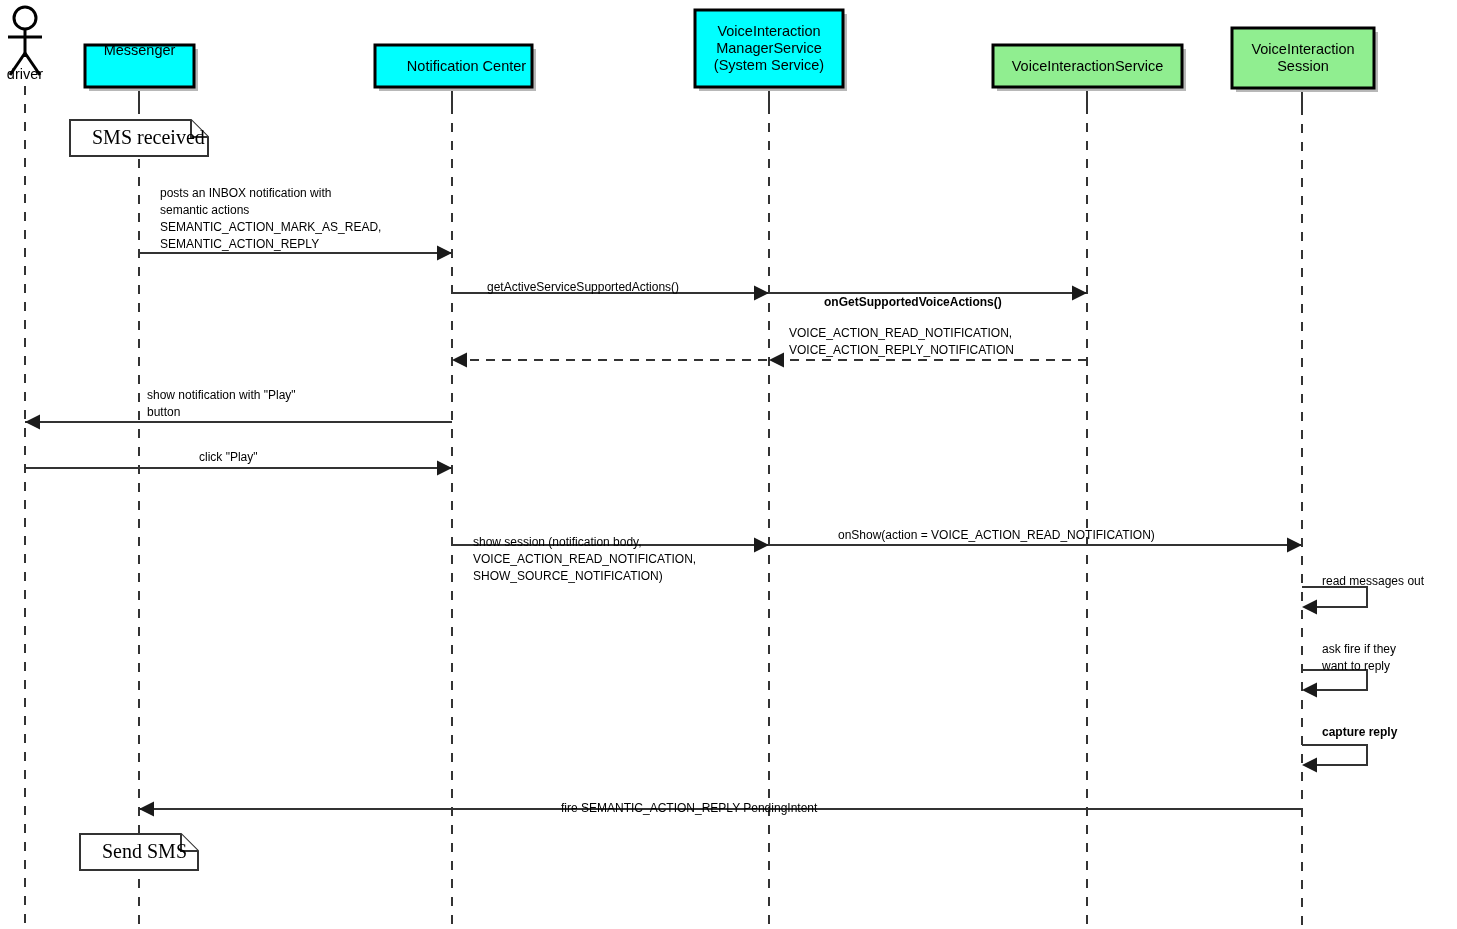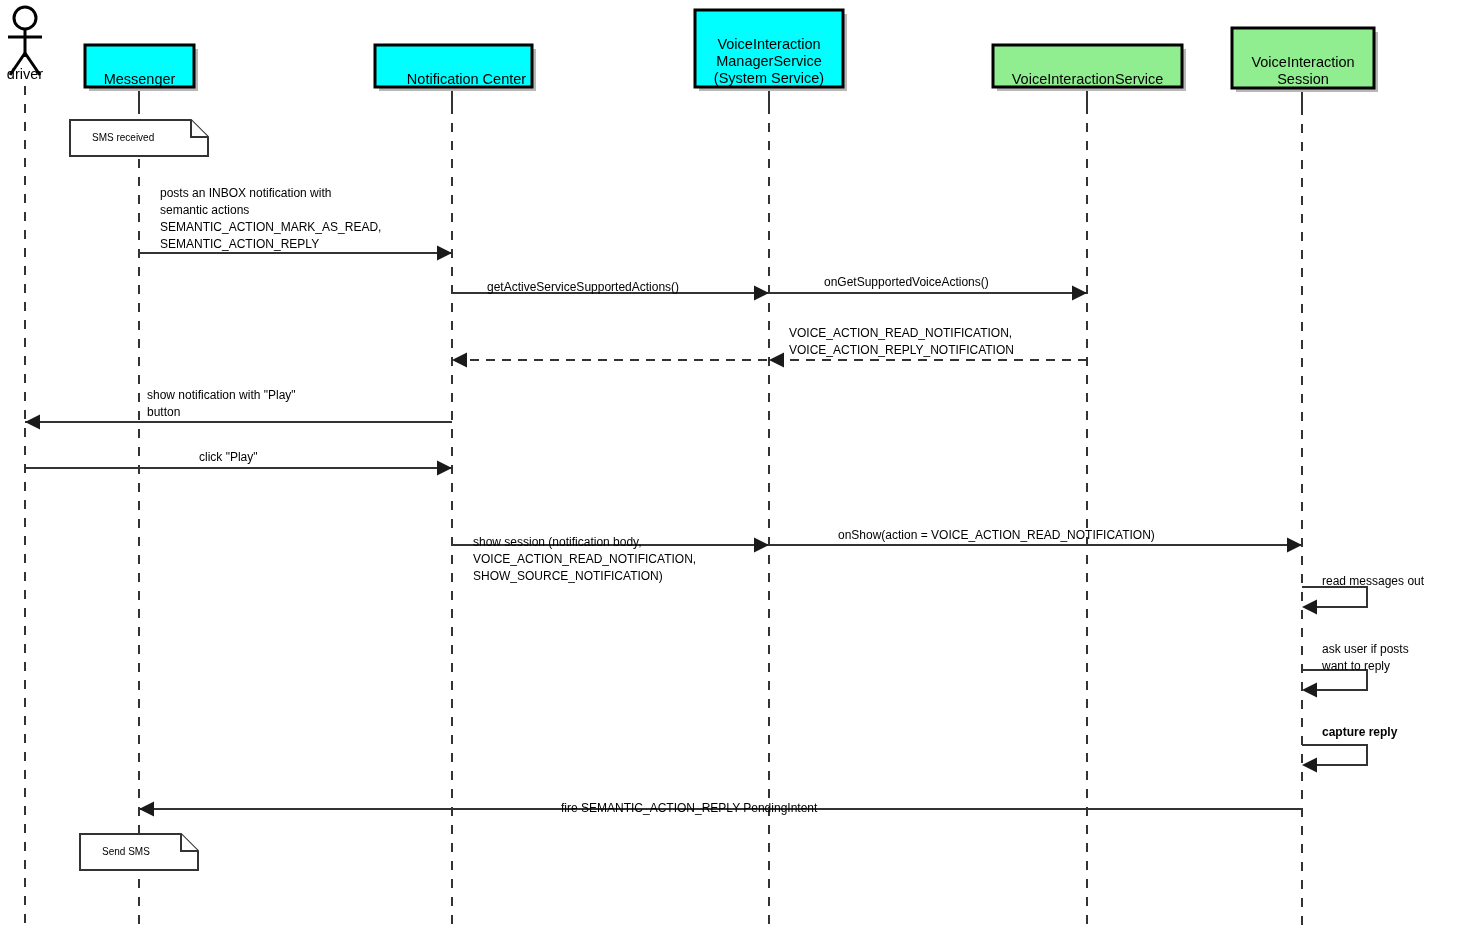--- a/index.html
+++ b/index.html
@@ -92,24 +92,24 @@
     line-height: 17px;
     width: 100%;
   }
   .part-label-wrap {
     position: absolute;
     display: flex;
     align-items: center;
     justify-content: center;
     text-align: center;
     pointer-events: none;
-    margin-top: 13px;
   }
   .lbl-note {
-    font-size: 10px;
+    font-size: 20px;
+    font-family: Liberation Serif, serif;
   }
   .lbl-msg {
     font-size: 12px;
   }
 </style>
 </head>
 <body>
 
 <div id="diagram-root">
   <svg id="seq-svg" viewBox="0 0 1457 929" xmlns="http://www.w3.org/2000/svg">
@@ -176,21 +176,21 @@
         <rect x="699" y="14" width="148" height="77" class="part-box-shadow"></rect>
         <rect x="695" y="10" width="148" height="77" fill="#00FFFF" class="part-box"></rect>
         <rect x="997" y="49" width="189" height="42" class="part-box-shadow"></rect>
         <rect x="993" y="45" width="189" height="42" fill="#90EE90" class="part-box"></rect>
         <rect x="1236" y="32" width="142" height="60" class="part-box-shadow"></rect>
         <rect x="1232" y="28" width="142" height="60" fill="#90EE90" class="part-box"></rect>
       </g>
   </svg>
   <div id="overlay-labels">
       <div class="lbl lbl-actor" style="left: -15px; top: 66px; width: 80px; text-align: center;">driver</div>
-      <div class="part-label-wrap" style="left: 85px; top: 45px; width: 109px; height: 42px; align-items: center;">
+      <div class="part-label-wrap" style="left: 85px; top: 29px; width: 109px; height: 42px; align-items: center;">
         <div class="lbl-part" style="white-space: pre;">Messenger</div>
       </div>
       <div class="part-label-wrap" style="left: 375px; top: 45px; width: 183px; height: 42px;">
         <div class="lbl-part" style="white-space: pre;">Notification Center</div>
       </div>
       <div class="part-label-wrap" style="left: 695px; top: 10px; width: 148px; height: 77px;">
         <div class="lbl-part" style="white-space: pre;">VoiceInteraction
 ManagerService
 (System Service)</div>
       </div>
@@ -201,29 +201,29 @@
         <div class="lbl-part" style="white-space: pre;">VoiceInteraction
 Session</div>
       </div>
       <div class="lbl lbl-note" style="left: 92px; top: 129px;">SMS received</div>
       <div class="lbl lbl-note" style="left: 102px; top: 843px; text-align: right;">Send SMS</div>
       <div class="lbl lbl-msg" style="left: 160px; top: 185px;">posts an INBOX notification with
 semantic actions
 SEMANTIC_ACTION_MARK_AS_READ,
 SEMANTIC_ACTION_REPLY</div>
       <div class="lbl lbl-msg" style="left: 487px; top: 279px;">getActiveServiceSupportedActions()</div>
-      <div class="lbl lbl-msg" style="left: 824px; top: 274px;">onGetSupportedVoiceActions()</div>
+      <div class="lbl lbl-msg" style="left: 824px; top: 294px; font-weight: bold;">onGetSupportedVoiceActions()</div>
       <div class="lbl lbl-msg" style="left: 789px; top: 325px;">VOICE_ACTION_READ_NOTIFICATION,
 VOICE_ACTION_REPLY_NOTIFICATION</div>
       <div class="lbl lbl-msg" style="left: 147px; top: 387px;">show notification with "Play"
 button</div>
       <div class="lbl lbl-msg" style="left: 199px; top: 449px;">click "Play"</div>
       <div class="lbl lbl-msg" style="left: 473px; top: 496px; margin-top: 38px;">show session (notification body,
 VOICE_ACTION_READ_NOTIFICATION,
 SHOW_SOURCE_NOTIFICATION)</div>
       <div class="lbl lbl-msg" style="left: 838px; top: 527px;">onShow(action = VOICE_ACTION_READ_NOTIFICATION)</div>
       <div class="lbl lbl-msg" style="left: 561px; top: 791px; margin-top: 9px;">fire SEMANTIC_ACTION_REPLY PendingIntent</div>
       <div class="lbl lbl-msg" style="left: 1322px; top: 573px;">read messages out</div>
-      <div class="lbl lbl-msg" style="left: 1322px; top: 641px;">ask user if posts
+      <div class="lbl lbl-msg" style="left: 1322px; top: 641px;">ask fire if they
 want to reply</div>
       <div class="lbl lbl-msg" style="left: 1322px; top: 724px; font-weight: bold;">capture reply</div>
     </div>
 </div>
 
 </body></html>

